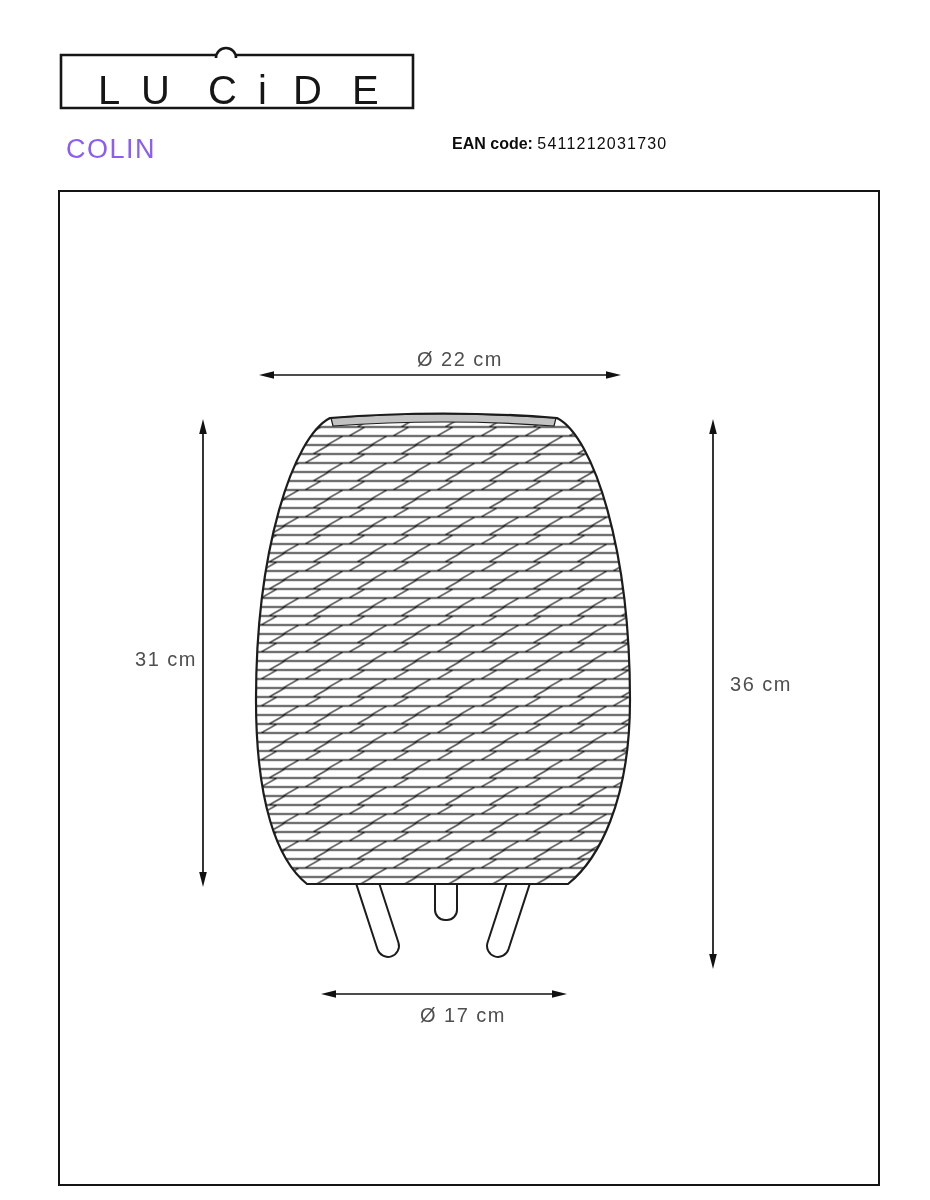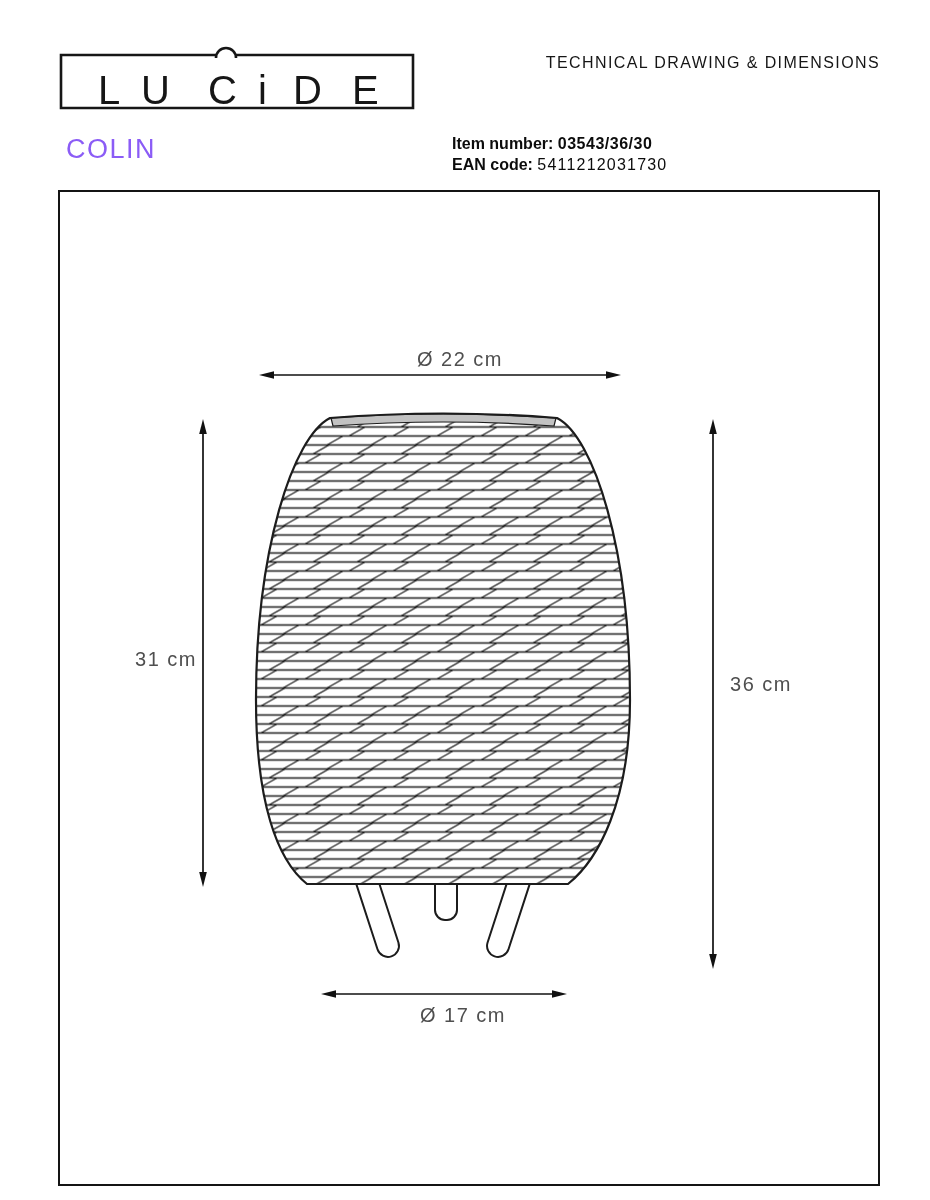--- a/index.html
+++ b/index.html
@@ -64,29 +64,24 @@
     <g>
       <text class="logo-letter" x="96" y="102">L</text>
       <text class="logo-letter" x="139" y="102">U</text>
       <text class="logo-letter" x="206" y="102">C</text>
       <text class="logo-letter" x="256" y="102">i</text>
       <text class="logo-letter" x="291" y="102">D</text>
       <text class="logo-letter" x="350" y="102">E</text>
     </g>
   </svg>
 
-  <div class="doc-title">TECHNICAL DRAWING &amp; DIMENSIONS</div>
 
   <div class="product-name">COLIN</div>
 
   <div class="item-block">
-    <div>
-      <span class="lbl">Item number:</span>
-      <span class="val-bold">03543/36/30</span>
-    </div>
     <div>
       <span class="lbl">EAN code:</span>
       <span class="val">5411212031730</span>
     </div>
   </div>
 
   <div class="frame">
     <svg width="818" height="992" viewBox="60 192 818 992">
 
       <defs>

